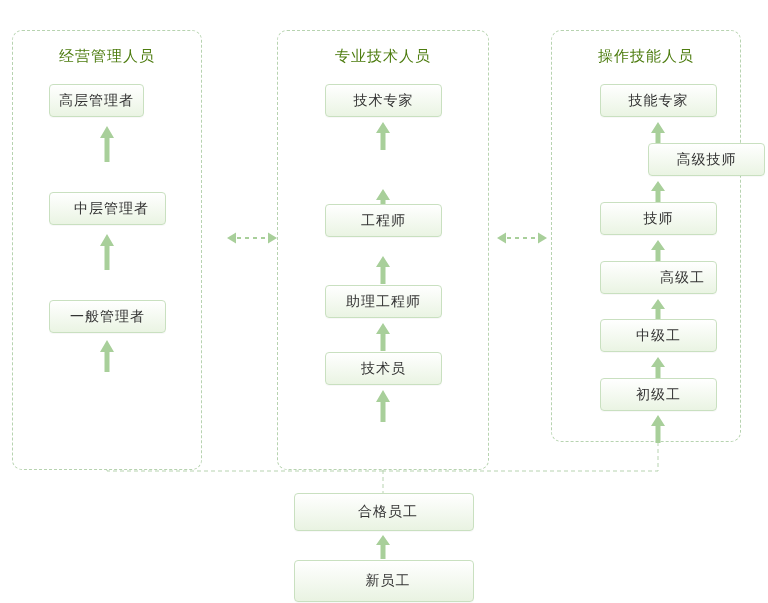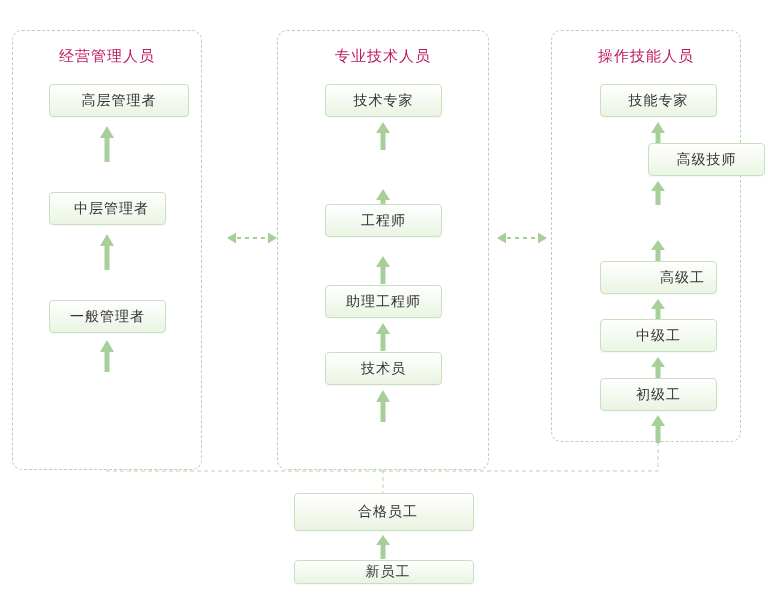--- a/index.html
+++ b/index.html
@@ -30,21 +30,21 @@
     border-radius: 10px;
     box-sizing: border-box;
     background: transparent;
   }
 
   .col-title {
     position: absolute;
     width: 100%;
     text-align: center;
     font-size: 15px;
-    color: #be185d;
+    color: #4d7c0f;
     letter-spacing: 1px;
   }
 
   
   .node {
     position: absolute;
     box-sizing: border-box;
     border: 1px solid #c9e0c0;
     border-radius: 4px;
     background: linear-gradient(to bottom, #ffffff 0%, #eaf4e3 100%);
@@ -99,21 +99,21 @@
   <div class="col-title" style="left:12px; top:47px; width:190px;">
     <span>经营管理人员</span>
   </div>
   <div class="col-title" style="left:277px; top:47px; width:212px;">
     <span>专业技术人员</span>
   </div>
   <div class="col-title" style="left:551px; top:47px; width:190px;">
     <span>操作技能人员</span>
   </div>
 
-  <div class="node" style="left:49px; top:84px; width:140px; height:33px;">
+  <div class="node" style="left:49px; top:84px; width:95px; height:33px;">
     <span>高层管理者</span>
   </div>
 
   <div class="up-arrow" style="left:99px; top:126px;">
     <svg width="16" height="36" viewBox="0 0 16 36">
       <path d="M8 0 L15 12 L10.5 12 L10.5 36 L5.5 36 L5.5 12 L1 12 Z" fill="#a8cf9a"></path>
     </svg>
   </div>
 
   <div class="node" style="left:49px; top:192px; width:117px; height:33px;padding-left:8px;">
@@ -196,20 +196,23 @@
   <div class="node" style="left:600px; top:143px; width:117px; height:33px;margin-left:48px;">
     <span>高级技师</span>
   </div>
 
   <div class="up-arrow" style="left:650px; top:181px;">
     <svg width="16" height="24" viewBox="0 0 16 24">
       <path d="M8 0 L15 10 L10.5 10 L10.5 24 L5.5 24 L5.5 10 L1 10 Z" fill="#a8cf9a"></path>
     </svg>
   </div>
 
+  <div class="node" style="left:600px; top:202px; width:117px; height:33px;">
+    <span>技师</span>
+  </div>
 
   <div class="up-arrow" style="left:650px; top:240px;">
     <svg width="16" height="24" viewBox="0 0 16 24">
       <path d="M8 0 L15 10 L10.5 10 L10.5 24 L5.5 24 L5.5 10 L1 10 Z" fill="#a8cf9a"></path>
     </svg>
   </div>
 
   <div class="node" style="left:600px; top:261px; width:117px; height:33px;padding-left:48px;">
     <span>高级工</span>
   </div>
@@ -259,17 +262,17 @@
   <div class="node wide" style="left:294px; top:493px; width:180px; height:38px;">
     <span>合格员工</span>
   </div>
 
   <div class="up-arrow" style="left:375px; top:535px;">
     <svg width="16" height="24" viewBox="0 0 16 24">
       <path d="M8 0 L15 10 L10.5 10 L10.5 24 L5.5 24 L5.5 10 L1 10 Z" fill="#a8cf9a"></path>
     </svg>
   </div>
 
-  <div class="node wide" style="left:294px; top:560px; width:180px; height:24px;">
+  <div class="node wide" style="left:294px; top:560px; width:180px; height:42px;">
     <span>新员工</span>
   </div>
 
 </div>
 
 </body></html>

